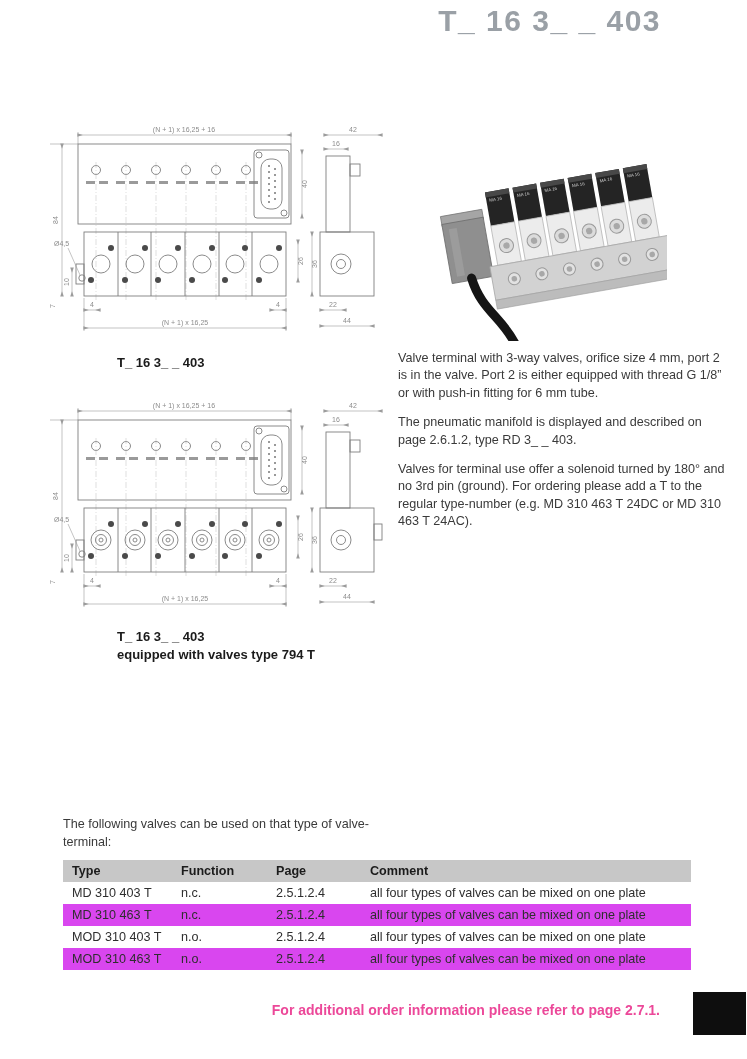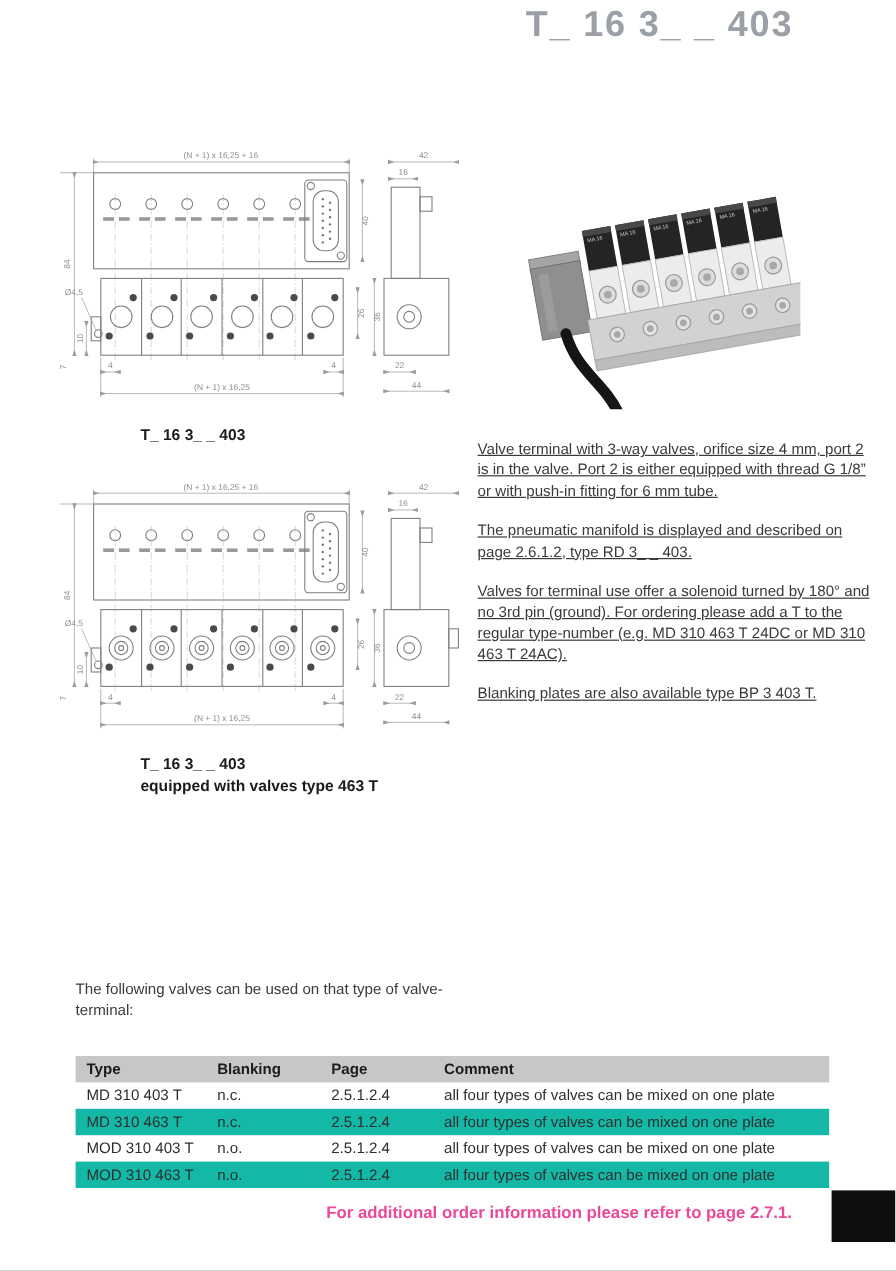--- a/index.html
+++ b/index.html
@@ -5,27 +5,27 @@
   html,body{margin:0;padding:0;background:#888;}
   .page{position:relative;width:747px;height:1059px;background:#ffffff;
         font-family:"Liberation Sans",sans-serif;overflow:hidden;margin:0 auto;}
   .title{position:absolute;top:4px;right:86px;font-size:30px;font-weight:bold;
          color:#9aa0a6;letter-spacing:1.5px;}
   .caption{position:absolute;font-size:13px;font-weight:bold;color:#1b1b1b;line-height:1.35;}
   .cap1{left:117px;top:354px;}
   .cap2{left:117px;top:628px;}
   .desc{position:absolute;left:398px;top:350px;width:332px;font-size:12.6px;
         color:#3a3a3a;line-height:1.38;}
-  .desc p{margin:16px 0 12px 0;text-decoration:underline;}
+  .desc p{margin:0 0 12px 0;}
   .intro{position:absolute;left:63px;top:816px;width:320px;font-size:12.6px;
          color:#3a3a3a;line-height:1.4;}
-  .tbl{position:absolute;left:63px;top:880px;width:628px;font-size:12.6px;color:#2e2e2e;}
+  .tbl{position:absolute;left:63px;top:860px;width:628px;font-size:12.6px;color:#2e2e2e;}
   .tr{display:flex;height:22px;align-items:center;}
   .tr.head{background:#c7c7c7;font-weight:bold;color:#1b1b1b;}
-  .tr.alt{background:#14b8a6;}
+  .tr.alt{background:#d946ef;}
   .td{padding-left:9px;white-space:nowrap;overflow:hidden;}
   .c0{width:100px;}.c1{width:86px;}.c2{width:85px;}.c3{flex:1;}
   .footer-note{position:absolute;right:87px;top:1002px;font-size:14px;font-weight:bold;color:#ec4899;}
   .logo-box{position:absolute;right:1px;top:992px;width:53px;height:43px;background:#0e0e0e;}
   .logo-text{position:absolute;right:2px;top:1074px;font-size:14px;color:#1b1b1b;letter-spacing:0.3px;}
   .drawing{position:absolute;left:48px;width:340px;height:232px;}
   .dr1{top:122px;}
   .dr2{top:398px;}
   .photo{position:absolute;left:412px;top:146px;width:255px;height:195px;}
   
@@ -274,21 +274,20 @@
 
         <path d="M -20,88 C -16,122 4,132 12,162" stroke="#151515" stroke-width="9" fill="none" stroke-linecap="round"></path>
       </g>
     </svg>
   </div>
 
   <div class="desc">
     <p>Valve terminal with 3-way valves, orifice size 4 mm, port 2 is in the valve. Port 2 is either equipped with thread G 1/8” or with push-in fitting for 6 mm tube.</p>
     <p>The pneumatic manifold is displayed and described on page 2.6.1.2, type RD 3_ _ 403.</p>
     <p>Valves for terminal use offer a solenoid turned by 180° and no 3rd pin (ground). For ordering please add a T to the regular type-number (e.g. MD 310 463 T 24DC or MD 310 463 T 24AC).</p>
-    <p>Blanking plates are also available type BP 3 403 T.</p>
   </div>
 
   <div class="drawing dr2">
     <svg width="340" height="232" viewBox="0 0 340 232">
       <defs>
         <marker id="b1" markerWidth="9" markerHeight="8" refX="8" refY="4" orient="auto-start-reverse">
           <path d="M0,4 L9,1 L9,7 z" fill="#9c9c9c"></path>
         </marker>
       </defs>
       <line class="dim" x1="30" y1="13" x2="243" y2="13" marker-start="url(#b1)" marker-end="url(#b1)"></line>
@@ -429,29 +428,29 @@
         <line class="dim" x1="272" y1="188" x2="298" y2="188" marker-start="url(#b1)" marker-end="url(#b1)"></line>
         <text class="dtx" x="285" y="185" text-anchor="middle">22</text>
         <line class="dim" x1="272" y1="204" x2="326" y2="204" marker-start="url(#b1)" marker-end="url(#b1)"></line>
         <text class="dtx" x="299" y="201" text-anchor="middle">44</text>
       </g>
     </svg>
   </div>
 
   <div class="caption cap2">
     <div>T_ 16 3_ _ 403</div>
-    <div>equipped with valves type 463 T</div>
+    <div>equipped with valves type 794 T</div>
   </div>
 
   <div class="intro">The following valves can be used on that type of valve-terminal:</div>
 
   <div class="tbl">
     <div class="tr head">
       <div class="td c0">Type</div>
-      <div class="td c1">Blanking</div>
+      <div class="td c1">Function</div>
       <div class="td c2">Page</div>
       <div class="td c3">Comment</div>
     </div>
     <div class="tr">
       <div class="td c0">MD 310 403 T</div>
       <div class="td c1">n.c.</div>
       <div class="td c2">2.5.1.2.4</div>
       <div class="td c3">all four types of valves can be mixed on one plate</div>
     </div>
     <div class="tr alt">

